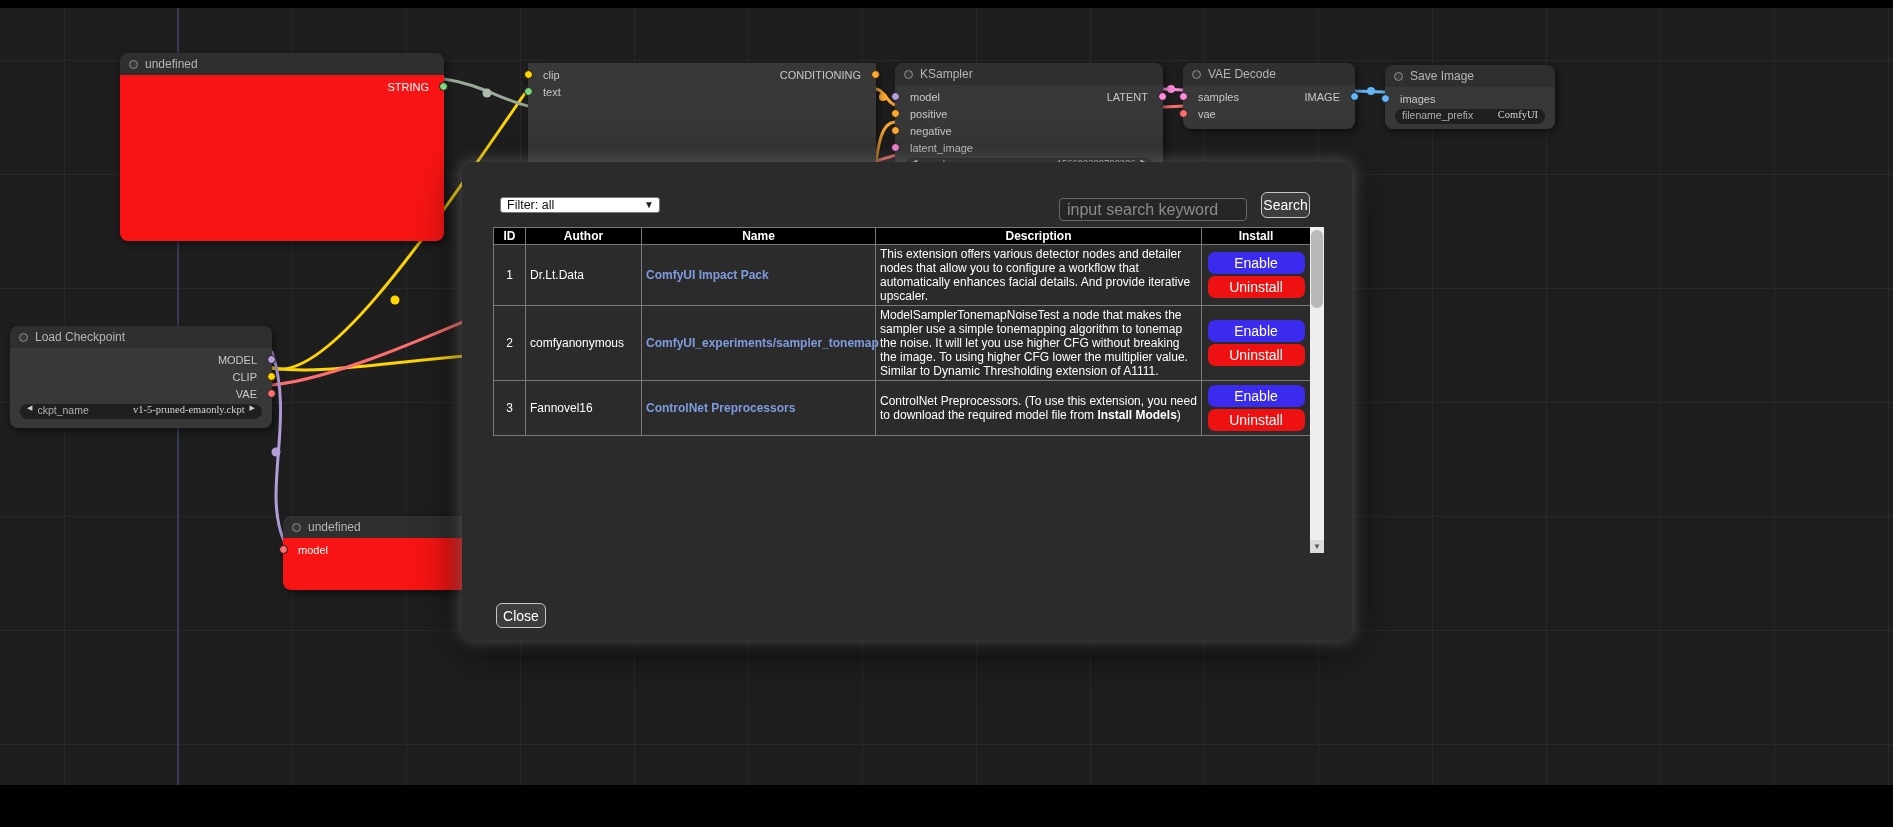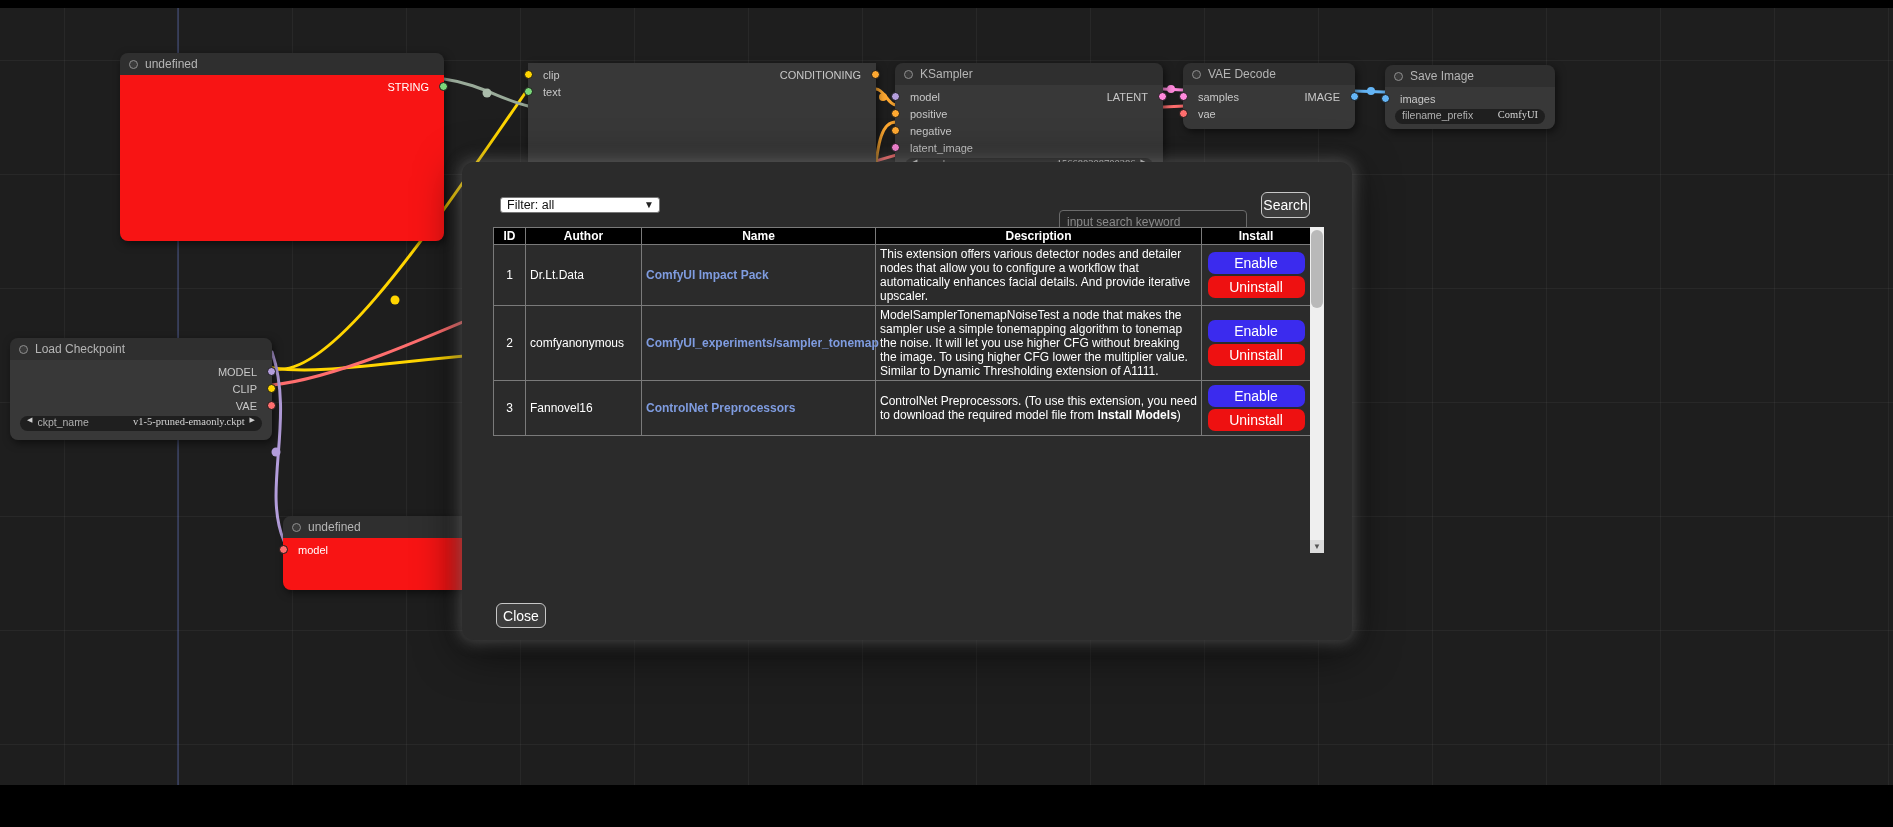--- a/index.html
+++ b/index.html
@@ -36,32 +36,32 @@
   #node-undefined-top{left:120px;top:45px;width:324px;}
   #node-undefined-top .node-body{height:166px;}
   #node-clip-text-encode{left:528px;top:55px;width:348px;}
   #node-clip-text-encode .node-body{height:150px;}
   #node-ksampler{left:895px;top:55px;width:268px;}
   #node-ksampler .node-body{height:108px;}
   #node-vae-decode{left:1183px;top:55px;width:172px;}
   #node-vae-decode .node-body{height:44px;}
   #node-save-image{left:1385px;top:57px;width:170px;}
   #node-save-image .node-body{height:42px;}
-  #node-load-checkpoint{left:10px;top:318px;width:262px;margin-top:12px;}
+  #node-load-checkpoint{left:10px;top:318px;width:262px;}
   #node-load-checkpoint .node-body{height:80px;}
   #node-undefined-bottom{left:283px;top:508px;width:330px;}
   #node-undefined-bottom .node-body{height:52px;}
 
   
   .modal{position:absolute;left:462px;top:162px;width:890px;height:478px;background:#2b2b2b;border-radius:12px;
     box-shadow:0 0 16px 2px rgba(195,195,195,0.32),0 10px 45px rgba(0,0,0,0.7);z-index:10;}
   .filter-wrap{position:absolute;left:38px;top:33px;width:160px;height:16px;}
   select.filter{width:100%;height:100%;background:#fff;color:#111;font-size:12.5px;border:1px solid #777;border-radius:3px;padding:0 18px 0 6px;appearance:none;-webkit-appearance:none;}
   .filter-caret{position:absolute;right:6px;top:4px;font-size:10px;color:#222;pointer-events:none;}
-  .search-input{position:absolute;left:597px;top:48px;width:188px;height:23px;background:#262626;border:1px solid #6a6a6a;border-radius:4px;color:#ddd;font-size:12px;padding:0 7px;}
+  .search-input{position:absolute;left:597px;top:36px;width:188px;height:23px;background:#262626;border:1px solid #6a6a6a;border-radius:4px;color:#ddd;font-size:16px;padding:0 7px;}
   .search-input::placeholder{color:#8a8a8a;}
   .btn-search{position:absolute;left:799px;top:30px;width:49px;height:26px;background:#3d3d3d;border:1px solid #c7c7c7;border-radius:6px;color:#fff;font-size:14px;cursor:pointer;}
   .btn-close{position:absolute;left:34px;top:441px;width:50px;height:25px;background:#3d3d3d;border:1px solid #c7c7c7;border-radius:6px;color:#fff;font-size:14px;cursor:pointer;}
 
   .grid-wrap{position:absolute;left:31px;top:65px;width:978px;height:326px;}
   table.ext{border-collapse:collapse;width:817px;table-layout:fixed;}
   table.ext th{background:#000;color:#fff;font-size:12px;font-weight:bold;height:17px;border:1px solid #7a7a7a;padding:0 2px;}
   table.ext td{border:1px solid #7a7a7a;color:#fff;font-size:12px;vertical-align:middle;padding:2px 4px;}
   td.c-id{text-align:center;}
   td.c-desc{line-height:14px;padding:2px 5px;}

